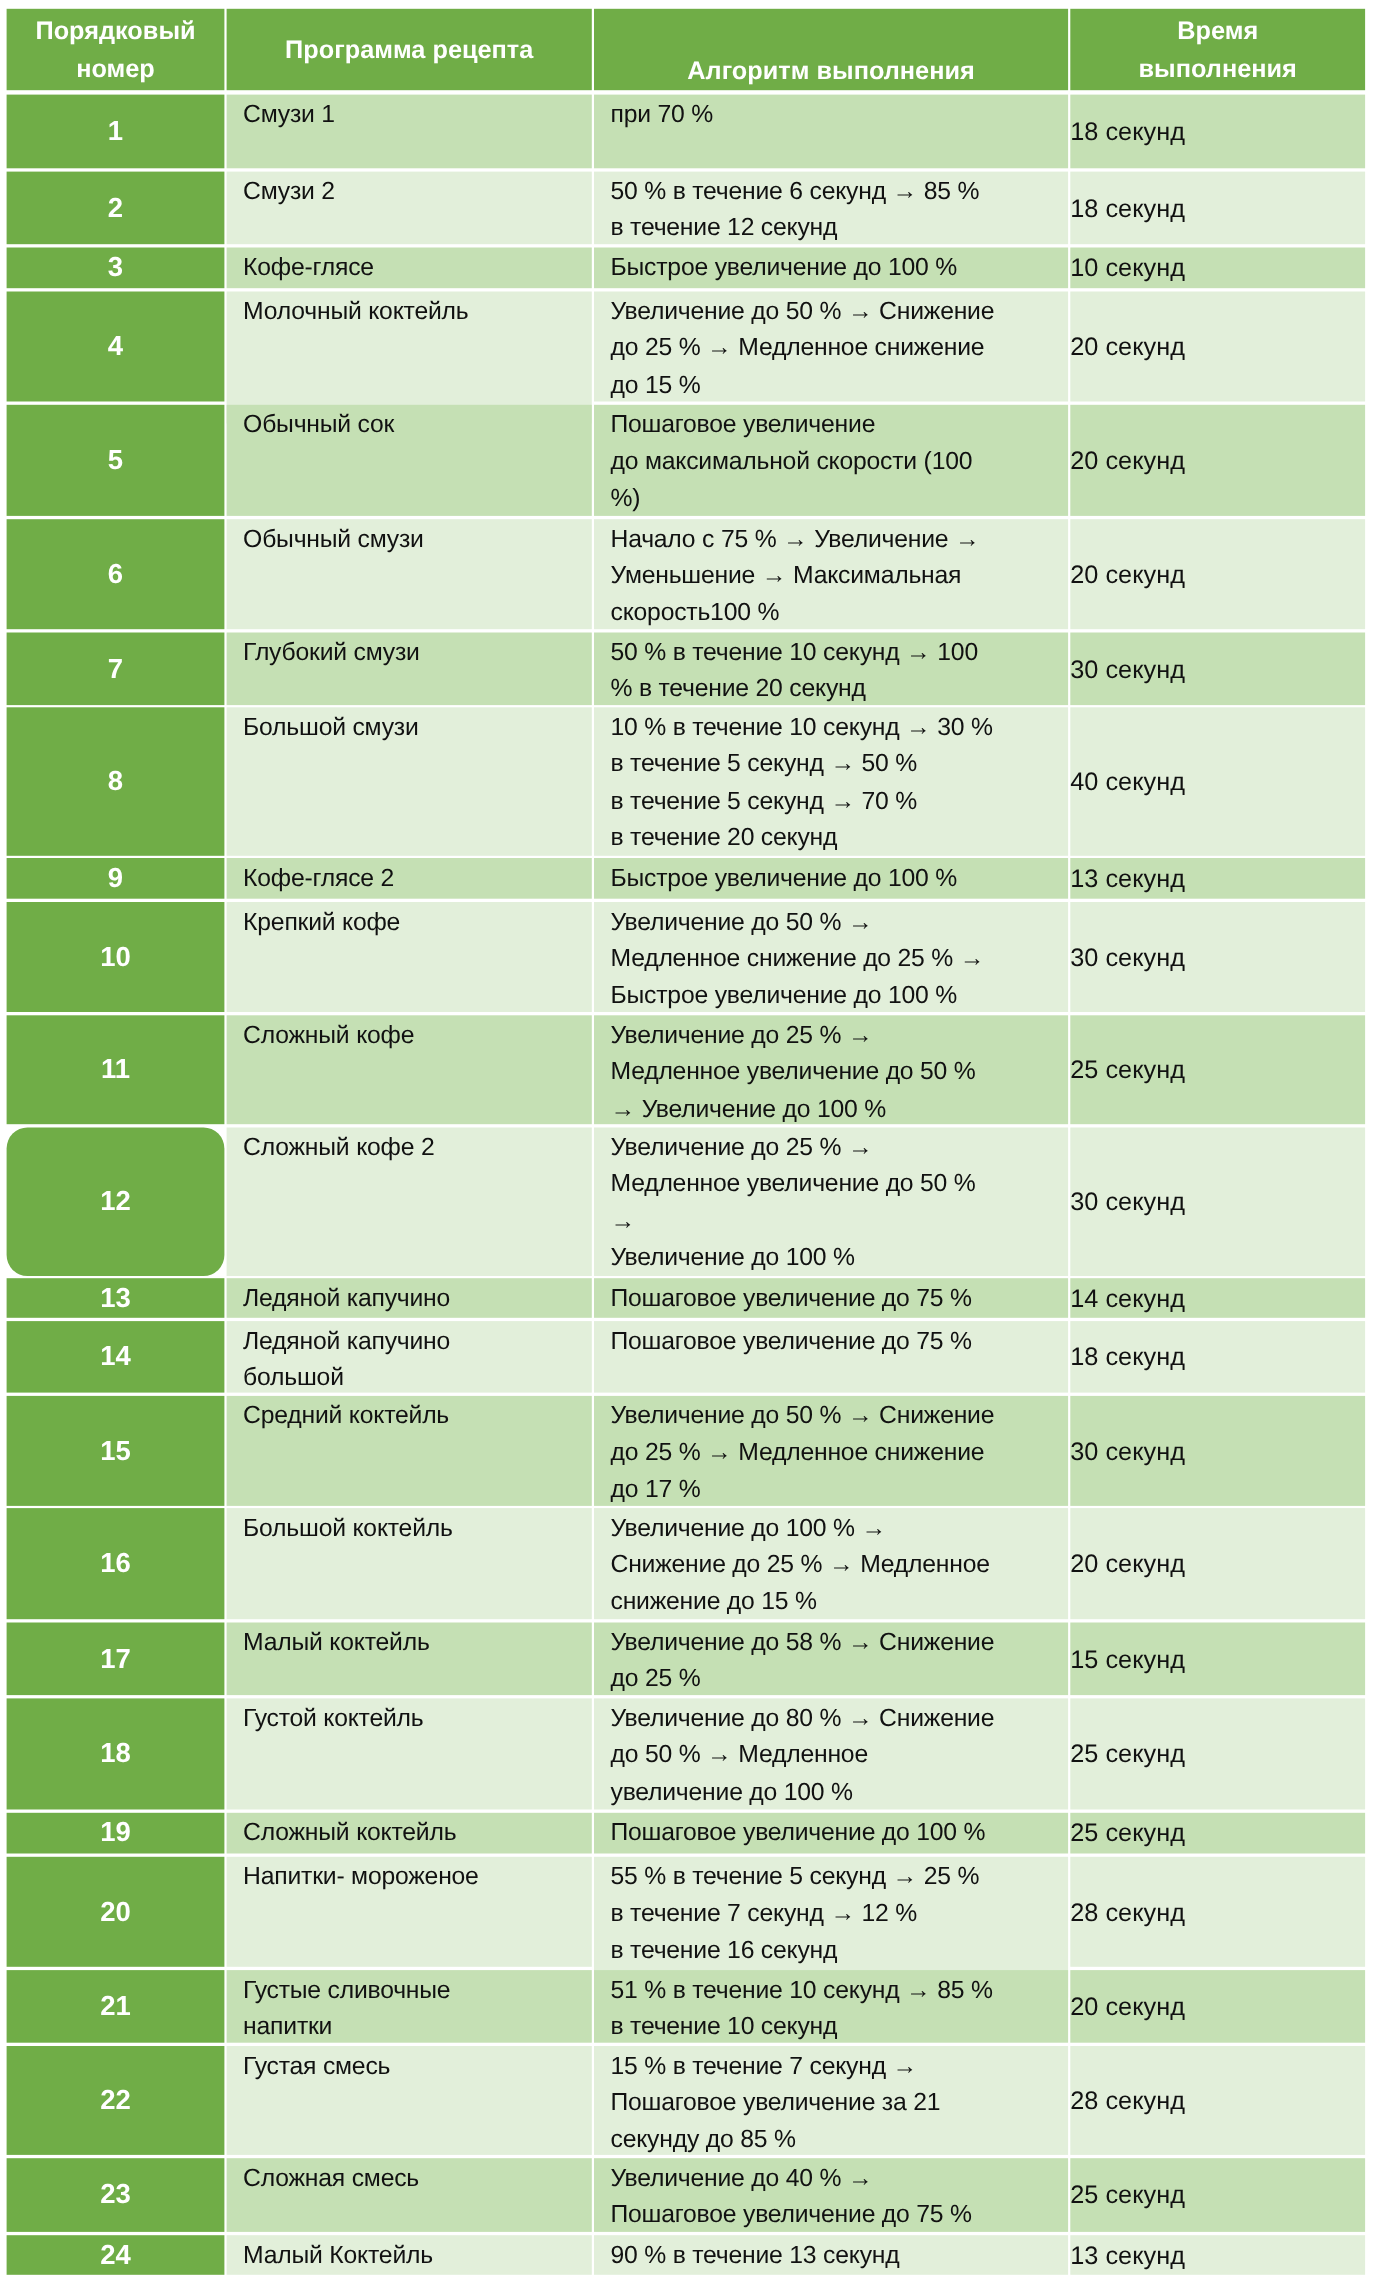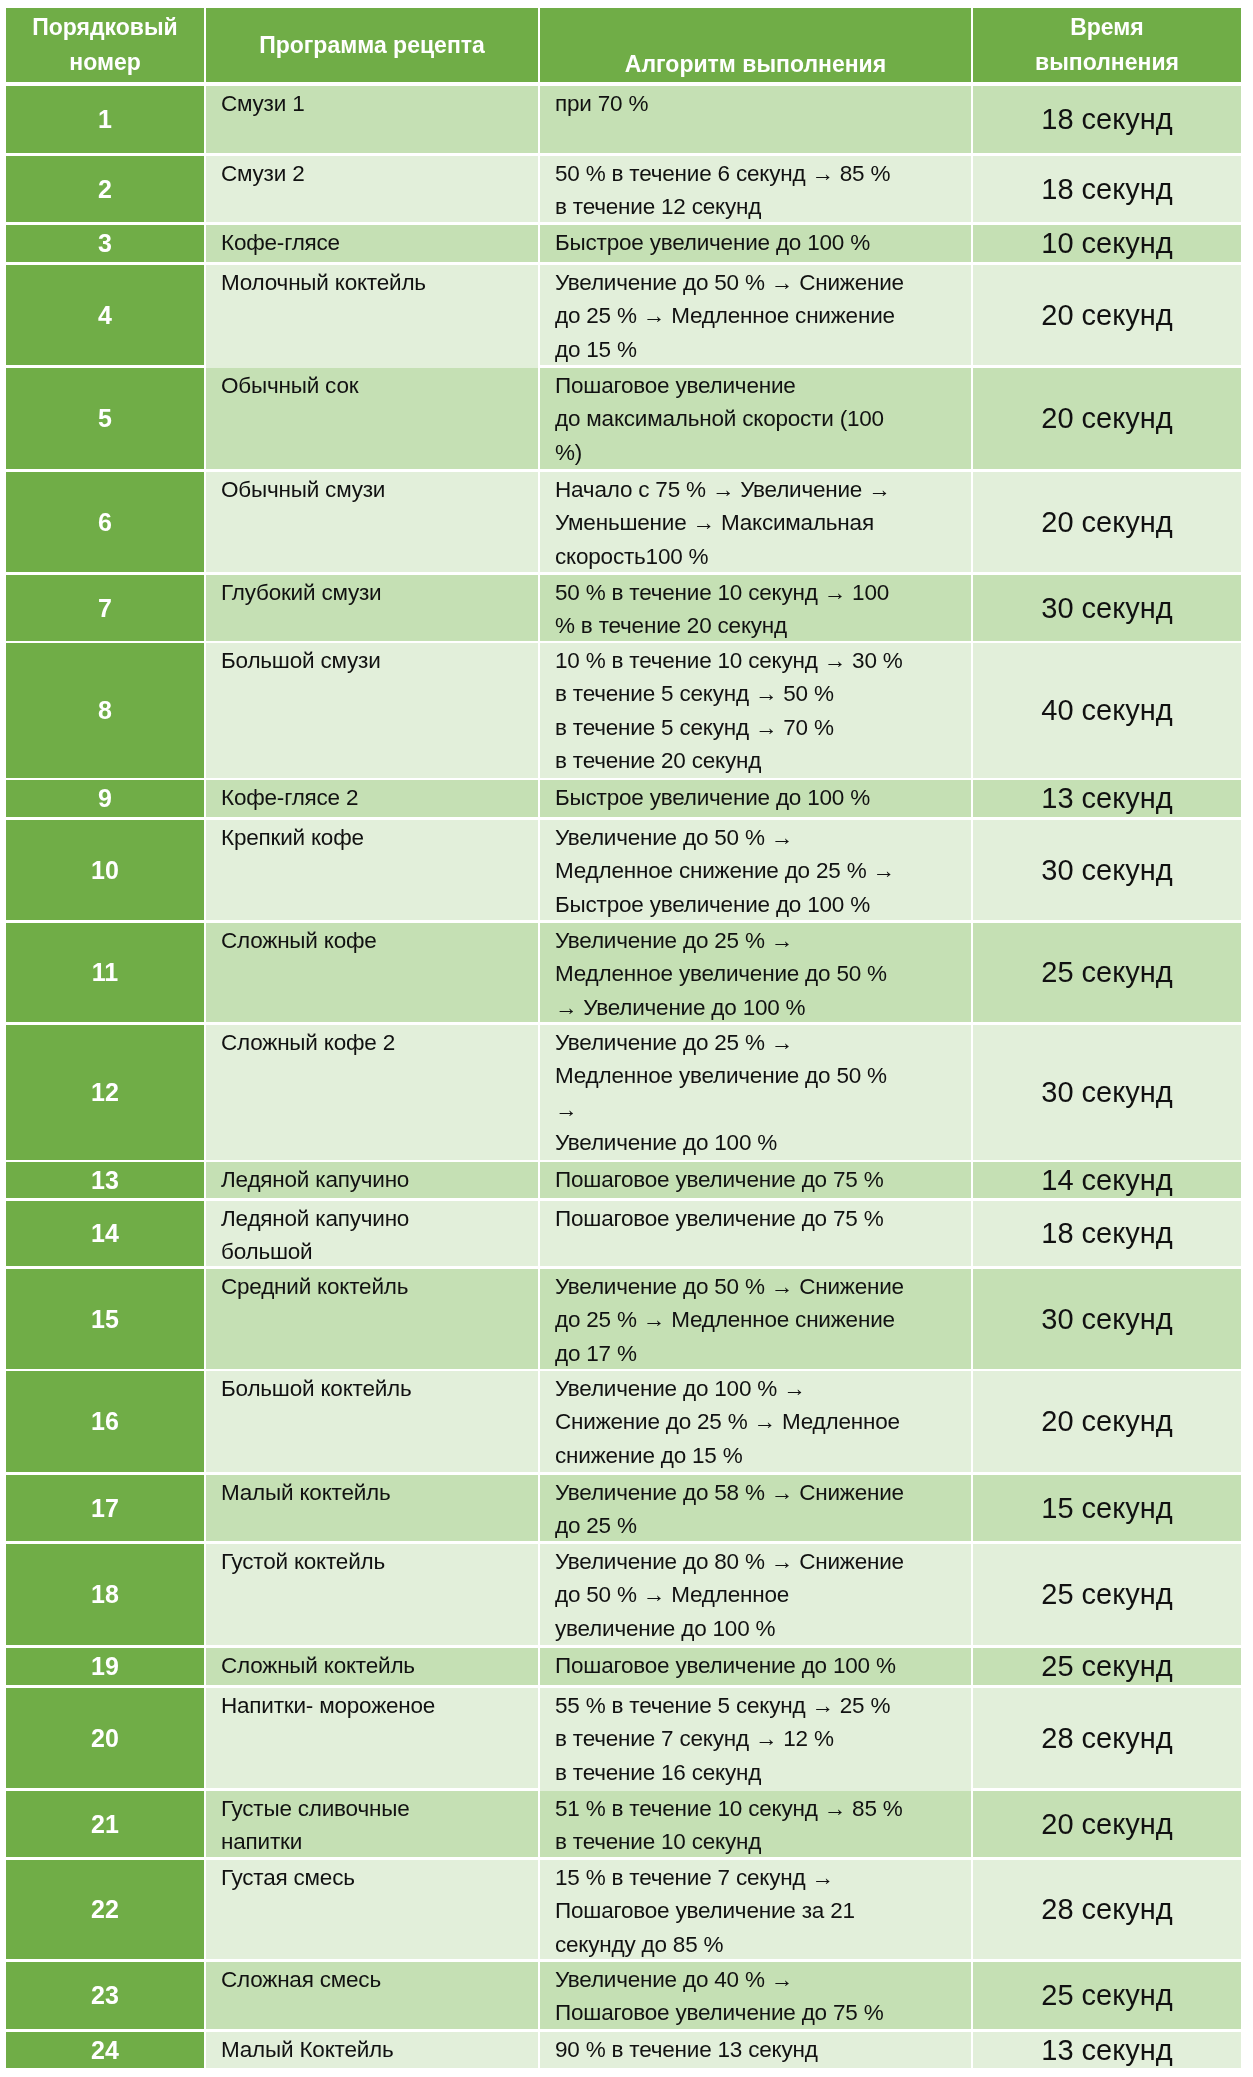--- a/index.html
+++ b/index.html
@@ -15,22 +15,22 @@
          line-height: 35px; display: flex; align-items: center; justify-content: center;
          text-align: center; }
   .hdr span { display: block; }
   .num { background: #70AD47; color: #ffffff; font-weight: bold; font-size: 25px;
          display: flex; align-items: center; justify-content: center; }
   .odd  { background: #C5E0B4; }
   .even { background: #E2EFDA; }
   .txt { color: #111111; font-size: 22.5px; line-height: 33.4px; padding: 1px 0 0 15px;
          white-space: nowrap; letter-spacing: -0.2px; }
   .txt span { display: block; }
-  .time { color: #111111; font-size: 29px; display: flex; align-items: center;
-          justify-content: center; }
+  .time { color: #111111; font-size: 23px; display: flex; align-items: center;
+          }
 </style>
 </head>
 <body>
 
 <div id="table">
   <div class="cell c1 hdr" style="top:8px;height:74px;">
     <div>
       <span>Порядковый</span>
       <span>номер</span>
     </div>
@@ -211,21 +211,21 @@
         <div class="cell c3 txt odd" style="top:923px;height:99px;">
           <span>Увеличение до 25 % →</span>
           <span>Медленное увеличение до 50 %</span>
           <span>→ Увеличение до 100 %</span>
         </div>
         <div class="cell c4 time odd" style="top:923px;height:99px;">
           <span>25 секунд</span>
         </div>
       </div>
       <div>
-        <div class="cell c1 num" style="top:1025px;height:135px;">
+        <div class="cell c1 num" style="top:1025px;height:135px;border-radius:19px;">
           <span>12</span>
         </div>
         <div class="cell c2 txt even" style="top:1025px;height:135px;">
           <span>Сложный кофе 2</span>
         </div>
         <div class="cell c3 txt even" style="top:1025px;height:135px;">
           <span>Увеличение до 25 % →</span>
           <span>Медленное увеличение до 50 %</span>
           <span>→</span>
           <span>Увеличение до 100 %</span>

